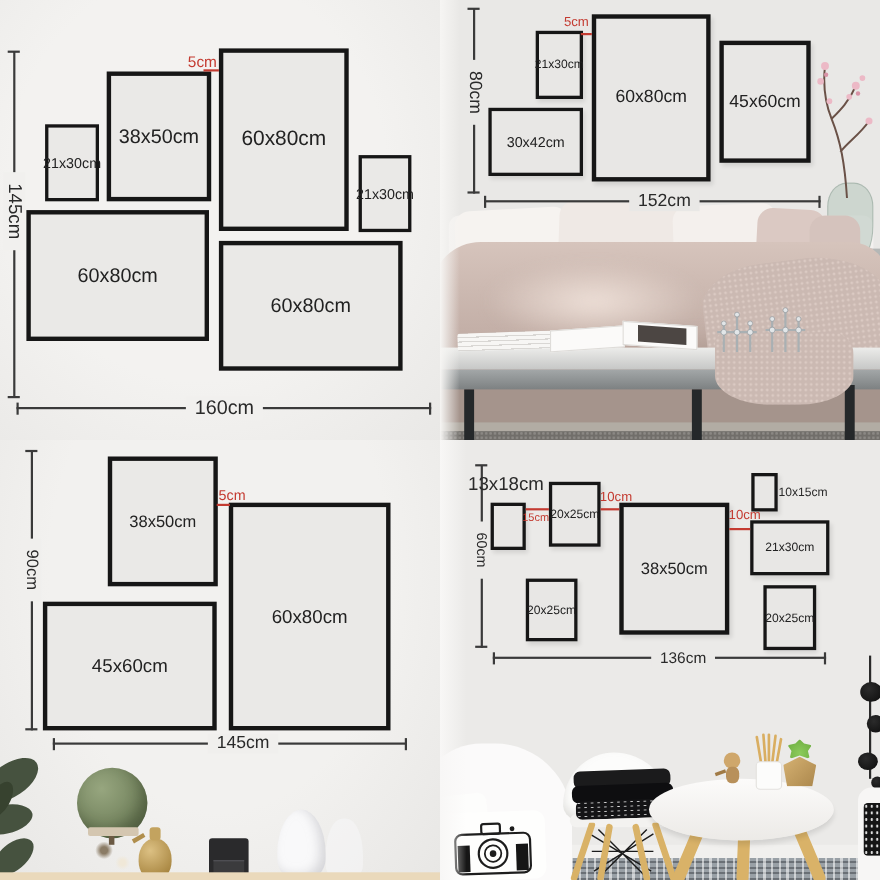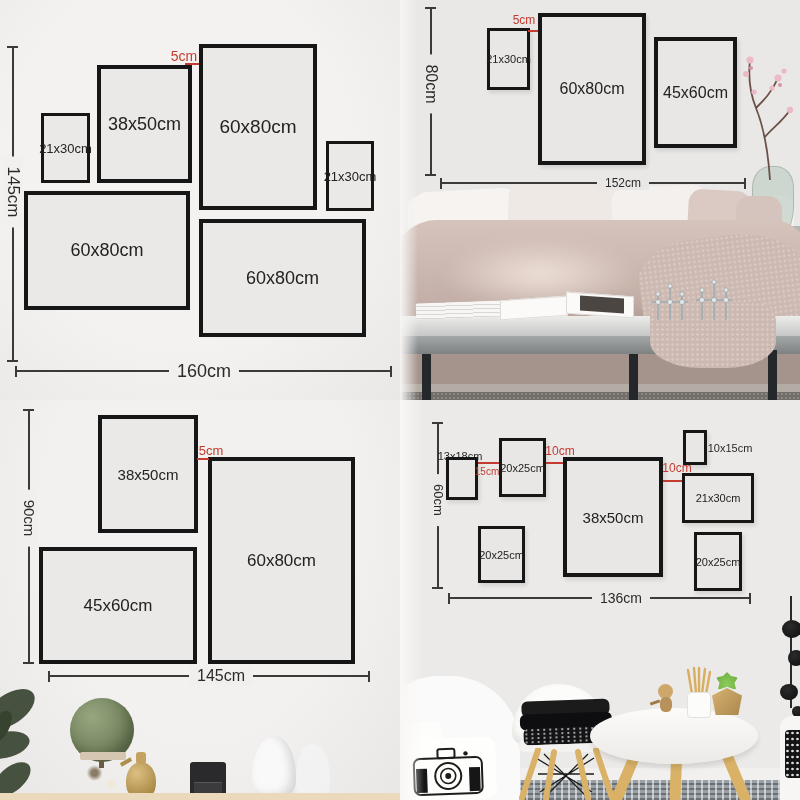--- a/index.html
+++ b/index.html
@@ -183,30 +183,33 @@
       </g>
     </svg>
 
     <div class="dv" style="left:30px;top:8px;height:168px"></div>
     <div class="tickh" style="left:25px;top:7px"></div>
     <div class="tickh" style="left:25px;top:174px"></div>
     <span class="dimlab vert" style="left:31px;top:84px;font-size:16px">80cm</span>
     <div class="dh" style="left:40px;top:182px;width:306px"></div>
     <div class="tickv" style="left:40px;top:178px"></div>
     <div class="tickv" style="left:344px;top:178px"></div>
-    <span class="dimlab" style="left:223px;top:183px;font-size:12px">152cm</span>
+    <span class="dimlab" style="left:204px;top:183px;font-size:16px">152cm</span>
 
     <div class="frame" style="left:87px;top:28px;width:43px;height:62px;border-width:3px;font-size:11px">
       <span>21x30cm</span>
       </div>
     <div class="frame" style="left:138px;top:13px;width:108px;height:152px;border-width:4px;font-size:16px">
       <span>60x80cm</span>
       </div>
     <div class="frame" style="left:254px;top:37px;width:83px;height:111px;border-width:4px;font-size:16px">
       <span>45x60cm</span>
+      </div>
+    <div class="frame" style="left:44px;top:98px;width:86px;height:62px;border-width:3px;font-size:13px">
+      <span>30x42cm</span>
       </div>
 
     <span class="gaplab" style="left:124px;top:20px;font-size:12px">5cm</span>
     <div class="gapline" style="left:128px;top:30px;width:10px"></div>
   </section>
 
   <section class="q q-bl">
 
     <svg class="ab" style="left:-6px;top:283px;width:76px;height:117px" viewBox="0 0 76 117">
       <g fill="#46523f">
@@ -325,21 +328,21 @@
 
     <div class="dv" style="left:37px;top:23px;height:166px"></div>
     <div class="tickh" style="left:32px;top:22px"></div>
     <div class="tickh" style="left:32px;top:187px"></div>
     <span class="dimlab vert" style="left:38px;top:100px;font-size:13px">60cm</span>
     <div class="dh" style="left:48px;top:197px;width:303px"></div>
     <div class="tickv" style="left:48px;top:193px"></div>
     <div class="tickv" style="left:349px;top:193px"></div>
     <span class="dimlab" style="left:221px;top:198px;font-size:14px">136cm</span>
 
-    <span class="labout" style="left:60px;top:56px;font-size:11px">13x18cm</span>
+    <span class="labout" style="left:60px;top:40px;font-size:17px">13x18cm</span>
     <div class="frame" style="left:46px;top:57px;width:32px;height:43px;border-width:3px"></div>
     <div class="frame" style="left:99px;top:38px;width:47px;height:59px;border-width:3px;font-size:11px">
       <span>20x25cm</span>
       </div>
     <div class="frame" style="left:163px;top:57px;width:100px;height:120px;border-width:4px;font-size:15px">
       <span>38x50cm</span>
       </div>
     <span class="labout" style="left:330px;top:48px;font-size:11px">10x15cm</span>
     <div class="frame" style="left:283px;top:30px;width:24px;height:35px;border-width:3px"></div>
     <div class="frame" style="left:282px;top:73px;width:72px;height:50px;border-width:3px;font-size:11px">

